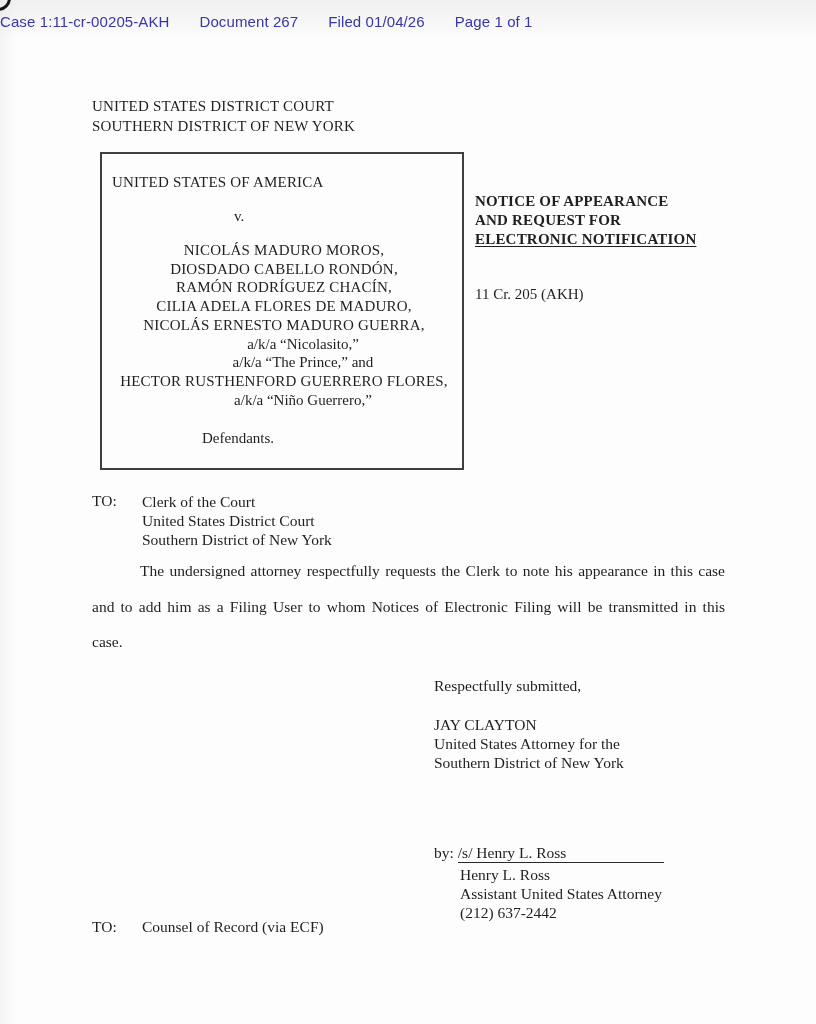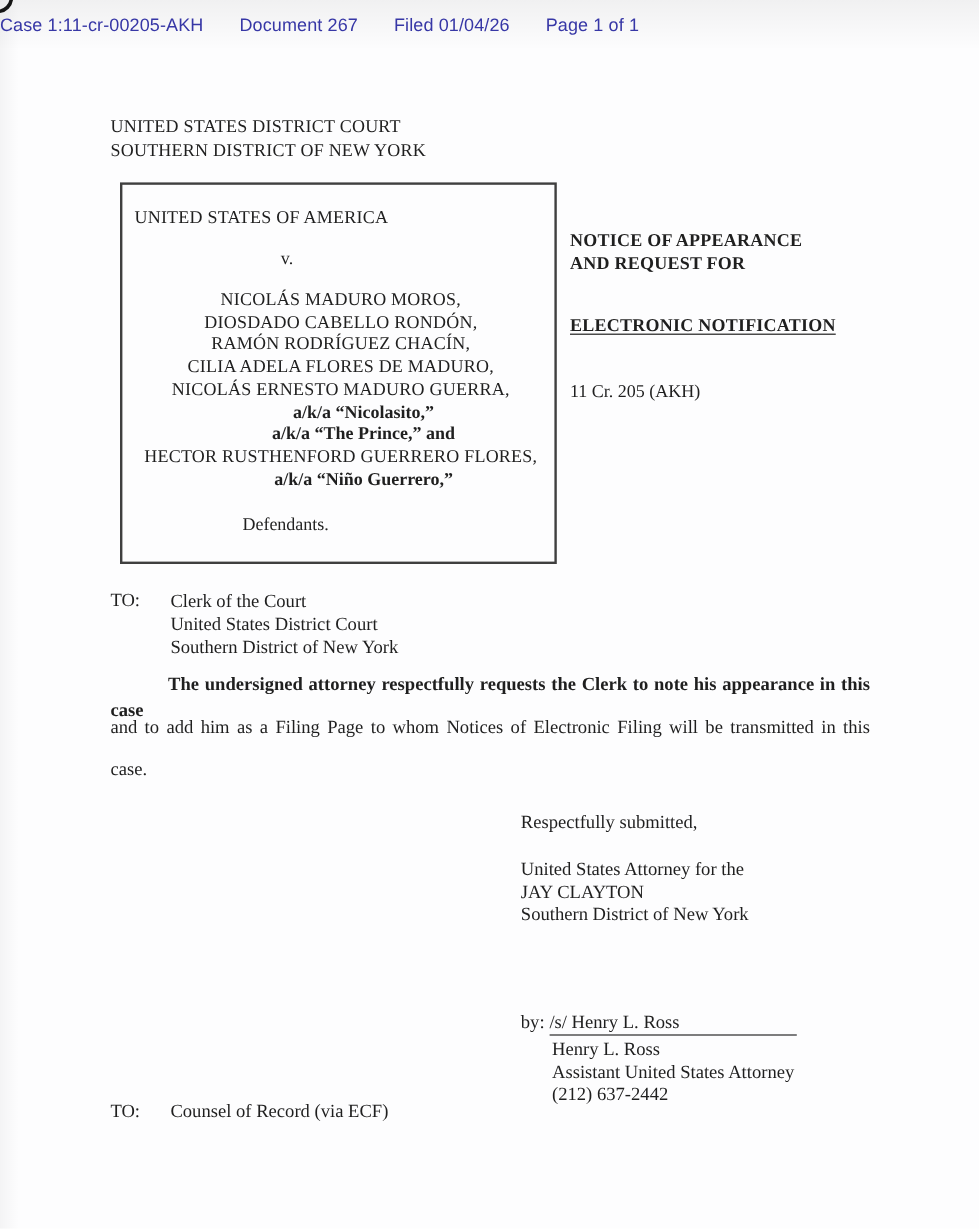--- a/index.html
+++ b/index.html
@@ -53,50 +53,50 @@
     top: 152px; left: 100px;
     width: 364px; height: 318px;
     border: 2px solid #3f3f3f;
     padding: 20px 6px 0 10px;
     font-size: 15px;
   }
   .plaintiff { letter-spacing: 0.2px; }
   .versus { margin-top: 17px; margin-left: 122px; }
   .defendants { margin-top: 16px; }
   .def-line { line-height: 18.7px; letter-spacing: 0.2px; white-space: nowrap; text-align: center; }
-  .def-line.aka { padding-left: 38px; letter-spacing: 0; font-weight: bold; }
+  .def-line.aka { padding-left: 38px; letter-spacing: 0; }
   .def-label { margin-top: 21px; margin-left: 90px; }
   .notice-col {
     position: absolute;
     top: 192px; left: 475px;
     font-size: 15px;
   }
   .notice-title { font-weight: bold; line-height: 19px; letter-spacing: 0.2px; }
-  .notice-title .underlined { text-decoration: underline; text-underline-offset: 2px; margin-top: 33px; }
+  .notice-title .underlined { text-decoration: underline; text-underline-offset: 2px; }
   .case-no { margin-top: 37px; font-weight: normal; }
   .to-block {
     position: absolute;
     top: 492px; left: 92px;
     display: flex;
     font-size: 15.5px;
   }
   .to-label { width: 50px; flex: none; }
   .to-lines { line-height: 19px; }
   .body-para {
     position: absolute;
     top: 560px; left: 92px;
     width: 633px;
     font-size: 15.5px;
   }
   .body-line {
     height: 35.5px;
     line-height: 22px;
   }
   .body-line.justified { text-align: justify; text-align-last: justify; }
-  .body-line.first { text-indent: 48px; font-weight: bold; }
+  .body-line.first { text-indent: 48px; }
   .sig-block {
     position: absolute;
     top: 676px; left: 434px;
     font-size: 15.5px;
   }
   .closing { line-height: 19px; }
   .atty { margin-top: 20px; line-height: 19px; }
   .by-line { margin-top: 71px; line-height: 19px; white-space: nowrap; }
   .sig-underline {
     display: inline-block;
@@ -161,29 +161,29 @@
     <span class="to-label">TO:</span>
     <div class="to-lines">
       <div>Clerk of the Court</div>
       <div>United States District Court</div>
       <div>Southern District of New York</div>
     </div>
   </div>
 
   <div class="body-para">
     <div class="body-line justified first">The undersigned attorney respectfully requests the Clerk to note his appearance in this case</div>
-    <div class="body-line justified">and to add him as a Filing Page to whom Notices of Electronic Filing will be transmitted in this</div>
+    <div class="body-line justified">and to add him as a Filing User to whom Notices of Electronic Filing will be transmitted in this</div>
     <div class="body-line">case.</div>
   </div>
 
   <div class="sig-block">
     <div class="closing">Respectfully submitted,</div>
     <div class="atty">
+      <div>JAY CLAYTON</div>
       <div>United States Attorney for the</div>
-      <div>JAY CLAYTON</div>
       <div>Southern District of New York</div>
     </div>
     <div class="by-line">
       <span>by:</span><span class="sig-underline">/s/ Henry L. Ross</span>
     </div>
     <div class="signer">
       <div>Henry L. Ross</div>
       <div>Assistant United States Attorney</div>
       <div>(212) 637-2442</div>
     </div>

